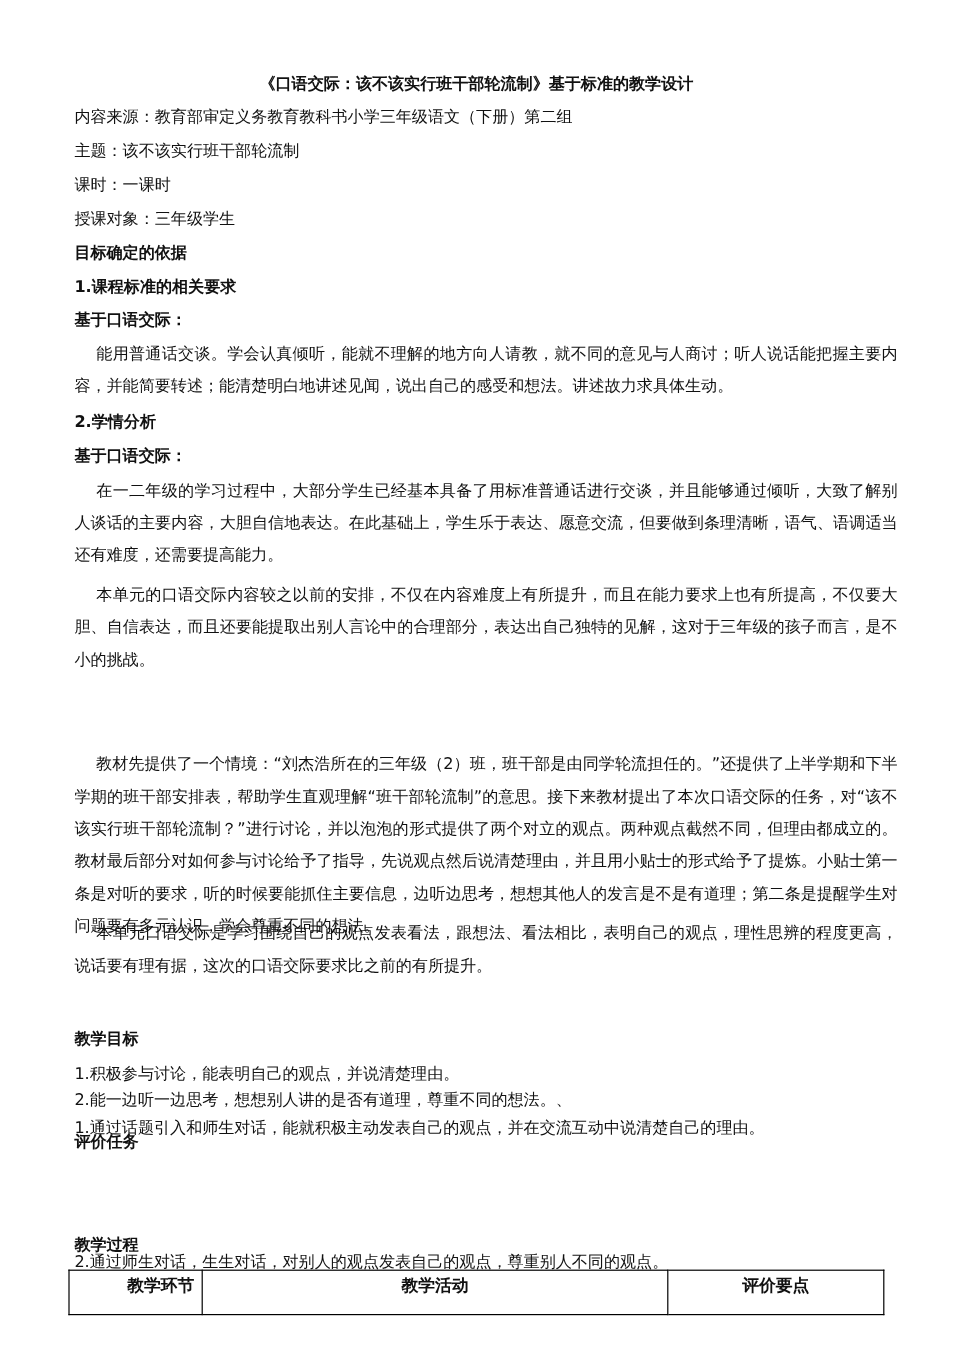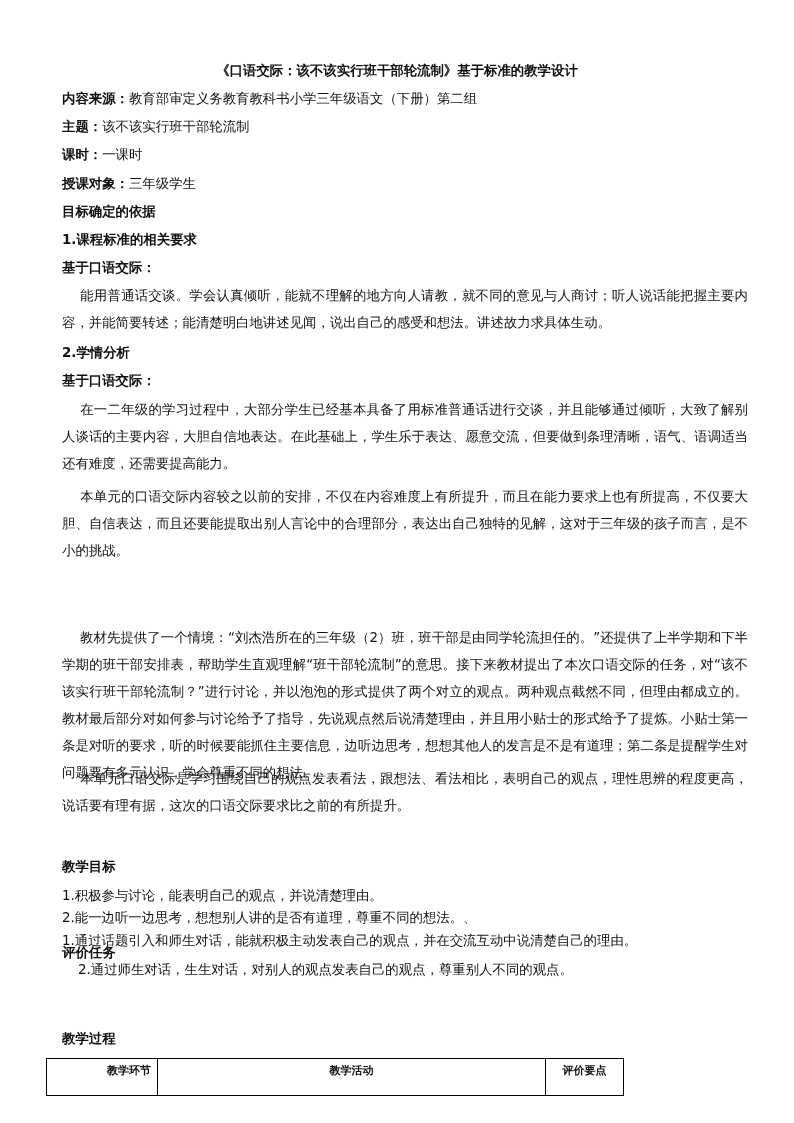--- a/index.html
+++ b/index.html
@@ -10,24 +10,24 @@
     }
     .page { position: absolute; left: 0; top: 0; width: 794px; height: 1123px; }
     .line {
       position: absolute; left: 62px; width: 684px;
       font-size: 13.4px; line-height: 18px; white-space: nowrap;
     }
     .bold { font-weight: bold; }
     .title { left: 0; width: 794px; text-align: center; font-weight: bold; font-size: 13.4px; }
     .para { position: absolute; left: 62px; width: 686px; font-size: 13.4px; line-height: 27px; text-align: justify; }
     .para .indent { display: inline-block; width: 18px; }
-    .label { font-weight: bold; }
+    .label { font-weight: normal; }
     table.process {
-      position: absolute; left: 46px; top: 1058px; width: 578px; height: 33px;
-      border-collapse: collapse; font-size: 11px;
+      position: absolute; left: 57px; top: 1058px; width: 680px; height: 33px;
+      border-collapse: collapse; font-size: 14px;
     }
     table.process th {
       border: 1px solid #000; font-weight: bold; height: 31px;
       vertical-align: top; padding-top: 4px;
     }
     table.process th.c1 { width: 103px; text-align: right; padding-right: 6px; }
     table.process th.c2 { width: 385px; text-align: center; }
     table.process th.c3 { text-align: center; }
   </style>
 </head>
@@ -63,21 +63,21 @@
 
   <div class="para" style="top:624px;"><span class="indent"></span><span>教材先提供了一个情境：“刘杰浩所在的三年级（2）班，班干部是由同学轮流担任的。”还提供了上半学期和下半学期的班干部安排表，帮助学生直观理解“班干部轮流制”的意思。接下来教材提出了本次口语交际的任务，对“该不该实行班干部轮流制？”进行讨论，并以泡泡的形式提供了两个对立的观点。两种观点截然不同，但理由都成立的。教材最后部分对如何参与讨论给予了指导，先说观点然后说清楚理由，并且用小贴士的形式给予了提炼。小贴士第一条是对听的要求，听的时候要能抓住主要信息，边听边思考，想想其他人的发言是不是有道理；第二条是提醒学生对问题要有多元认识，学会尊重不同的想法。</span></div>
   <div class="para" style="top:765px;"><span class="indent"></span><span>本单元口语交际是学习围绕自己的观点发表看法，跟想法、看法相比，表明自己的观点，理性思辨的程度更高，说话要有理有据，这次的口语交际要求比之前的有所提升。</span></div>
 
   <div class="line bold" style="top:858px;">教学目标</div>
   <div class="line" style="top:887px;">1.积极参与讨论，能表明自己的观点，并说清楚理由。</div>
   <div class="line" style="top:909px;">2.能一边听一边思考，想想别人讲的是否有道理，尊重不同的想法。、</div>
 
   <div class="line bold" style="top:944px;">评价任务</div>
   <div class="line" style="top:932px;">1.通过话题引入和师生对话，能就积极主动发表自己的观点，并在交流互动中说清楚自己的理由。</div>
-  <div class="line" style="top:961px;margin-left:16px;">2.通过师生对话，生生对话，对别人的观点发表自己的观点，尊重别人不同的观点。</div>
+  <div class="line" style="top:1044px;">2.通过师生对话，生生对话，对别人的观点发表自己的观点，尊重别人不同的观点。</div>
 
   <div class="line bold" style="top:1030px;">教学过程</div>
 
   <table class="process">
     <thead>
       <tr>
         <th class="c1">教学环节</th>
         <th class="c2">教学活动</th>
         <th class="c3">评价要点</th>
       </tr>

